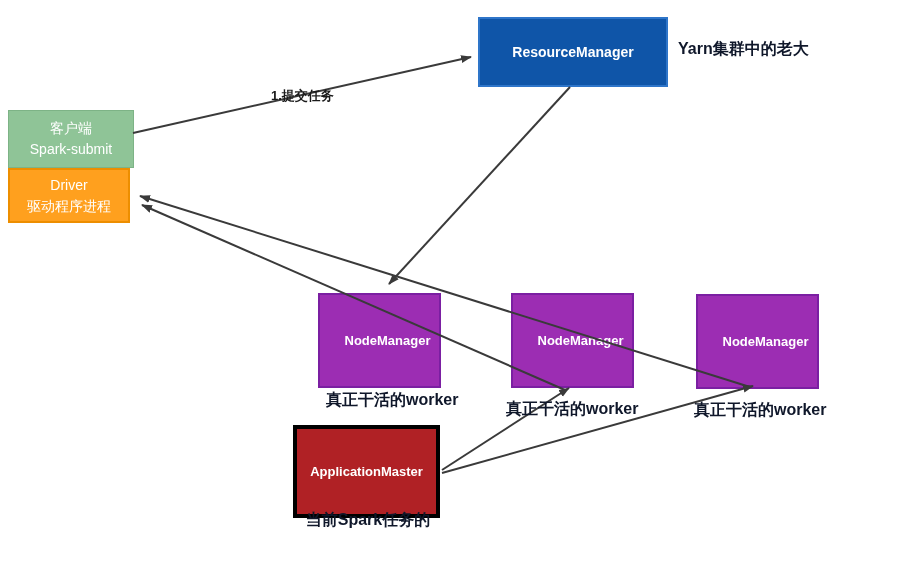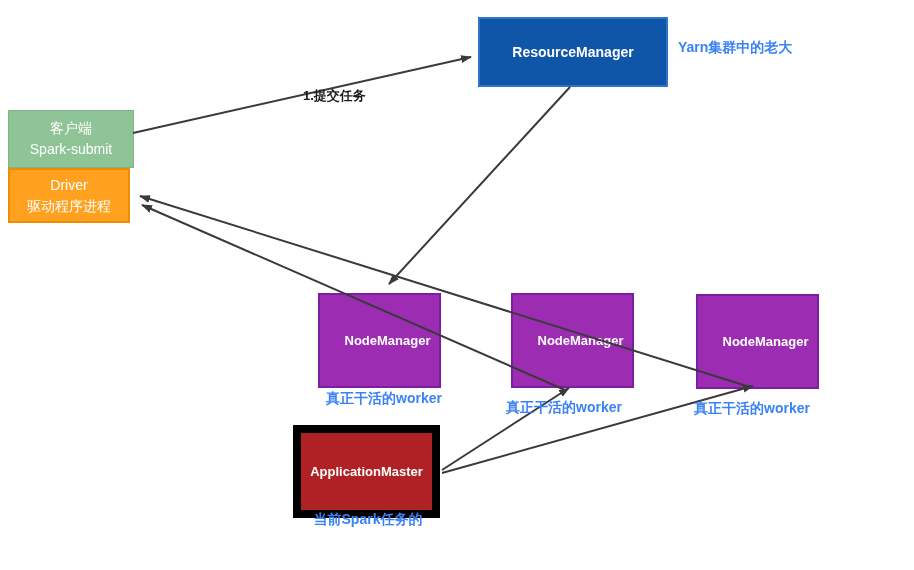--- a/index.html
+++ b/index.html
@@ -11,23 +11,23 @@
     position:absolute;display:flex;flex-direction:column;align-items:center;justify-content:center;
     color:#ffffff;text-align:center;box-sizing:border-box;z-index:1;
   }
   #rm{left:478px;top:17px;width:190px;height:70px;background:#0f55a8;border:2px solid #2e75c9;font-size:14px;font-weight:bold;}
   #client{left:8px;top:110px;width:126px;height:58px;background:#8fc497;border:1px solid #7db386;font-size:14px;line-height:21px;}
   #driver{left:8px;top:168px;width:122px;height:55px;background:#ffa01e;border:2px solid #ed8e00;font-size:14px;line-height:21px;}
   .nm{width:123px;height:95px;background:#9c2db3;border:2px solid #7b1fa2;font-size:13px;font-weight:bold;padding-left:16px;}
   #nm1{left:318px;top:293px;}
   #nm2{left:511px;top:293px;}
   #nm3{left:696px;top:294px;}
-  #am{left:293px;top:425px;width:147px;height:93px;background:#b02125;border:8px solid #000000;font-size:13px;font-weight:bold;}
-  .red-note{position:absolute;color:#3b82f6;font-weight:bold;font-size:14px;white-space:nowrap;z-index:3;}
-  .edge-label{position:absolute;color:#1a1a1a;font-weight:bold;font-size:13px;white-space:nowrap;z-index:3;margin-left:32px;}
+  #am{left:293px;top:425px;width:147px;height:93px;background:#b02125;border:4px solid #000000;font-size:13px;font-weight:bold;}
+  .red-note{position:absolute;color:#0f172a;font-weight:bold;font-size:16px;white-space:nowrap;z-index:3;}
+  .edge-label{position:absolute;color:#1a1a1a;font-weight:bold;font-size:13px;white-space:nowrap;z-index:3;}
   #yarn-note{left:678px;top:39px;}
   #worker-note-1{left:326px;top:390px;}
   #worker-note-2{left:506px;top:399px;}
   #worker-note-3{left:694px;top:400px;}
   #am-note{left:288px;top:510px;width:160px;text-align:center;line-height:19px;}
   #label-submit{left:271px;top:87px;}
   #label-start-am{left:396px;top:183px;}
   #arrows{position:absolute;left:0;top:0;z-index:2;pointer-events:none;}
 </style>
 </head>

